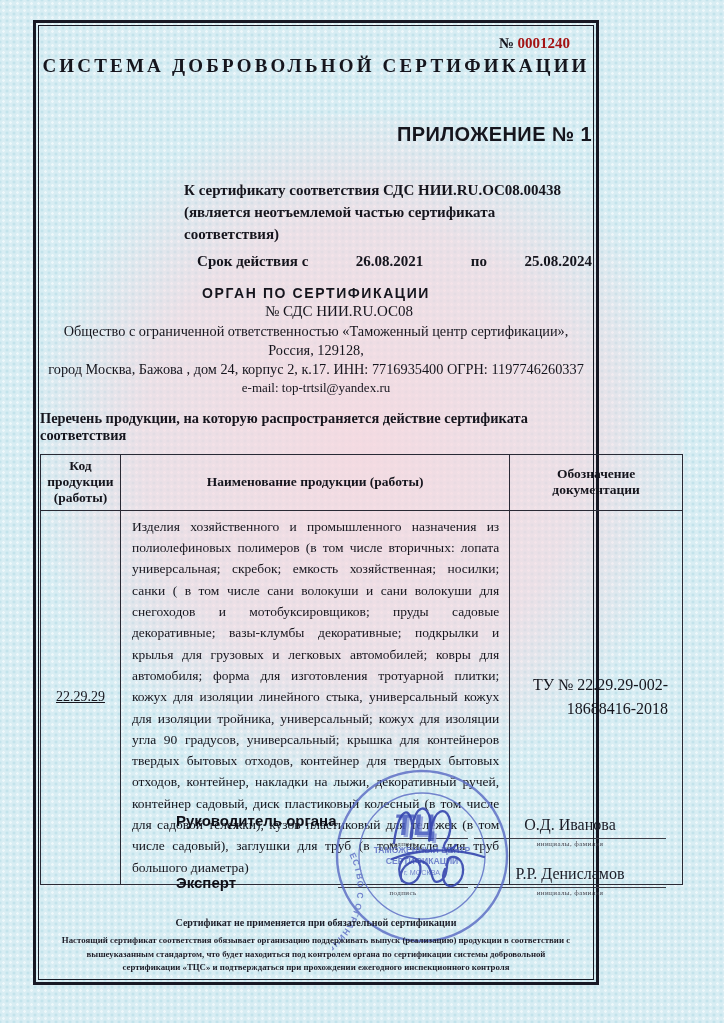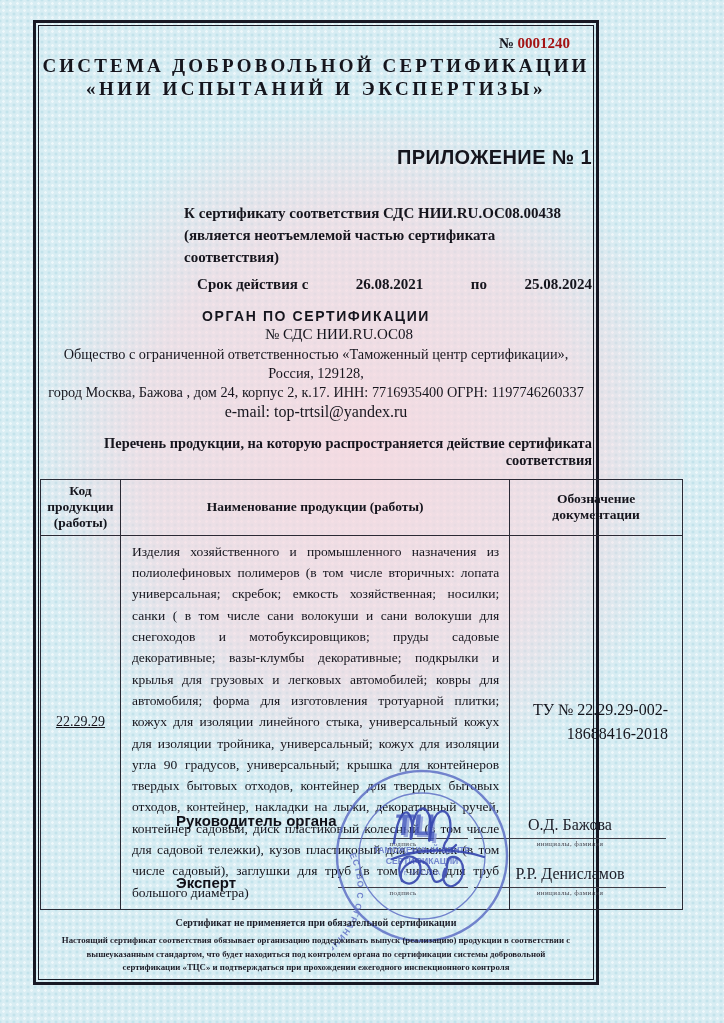--- a/index.html
+++ b/index.html
@@ -48,23 +48,23 @@
   .validity { margin:8px 0 0 144px; font-weight:bold; font-size:15px;text-align:right; }
   .validity .gap40 { display:inline-block; width:40px; }
   .validity .gap30 { display:inline-block; width:30px; }
 
   .org-heading {
     text-align:center; font-family:"Liberation Sans","DejaVu Sans",sans-serif;
     font-weight:bold; font-size:14px; letter-spacing:1.6px; margin-top:15px;
   }
   .org-number { text-align:center; font-size:15px; margin-top:2px;padding-left:46px; }
   .org-addr   { text-align:center; font-size:14.3px; line-height:1.32; margin-top:2px; }
-  .org-email  { text-align:center; font-size:16px; margin-top:1px; }
+  .org-email  { text-align:center; font-size:13px; margin-top:1px; }
 
-  .products-heading { text-align:right; font-weight:bold; font-size:14.4px; margin-top:14px; }
+  .products-heading { text-align:left; font-weight:bold; font-size:14.4px; margin-top:14px; }
 
   table.products {
     width:643px; margin:10px auto 0; border-collapse:collapse;
     border:1.6px solid #2a2a35;
   }
   table.products th, table.products td { border:1px solid #2a2a35; vertical-align:middle; }
   table.products th { font-size:13.5px; font-weight:bold; height:56px; text-align:center; padding:2px 6px; }
   .col-code { width:80px; }
   .col-name { width:390px; }
   .col-doc  { width:173px; }
@@ -95,21 +95,20 @@
 
   <div class="frame">
     <div class="content">
 
       <div class="doc-number">
         <span>№</span>
         <span class="num">0001240</span>
       </div>
 
       <div class="sys-title1">СИСТЕМА ДОБРОВОЛЬНОЙ СЕРТИФИКАЦИИ</div>
-      <div class="sys-title2">«НИИ ИСПЫТАНИЙ И ЭКСПЕРТИЗЫ»</div>
 
       <div class="appendix-title">ПРИЛОЖЕНИЕ № 1</div>
 
       <div class="cert-ref">
         <div>К сертификату соответствия СДС НИИ.RU.ОС08.00438</div>
         <div>(является неотъемлемой частью сертификата соответствия)</div>
       </div>
 
       <div class="validity">
         <span>Срок действия с</span>
@@ -150,21 +149,21 @@
             <td class="cell-name">Изделия хозяйственного и промышленного назначения из полиолефиновых полимеров (в том числе вторичных: лопата универсальная; скребок; емкость хозяйственная; носилки; санки ( в том числе сани волокуши и сани волокуши для снегоходов и мотобуксировщиков; пруды садовые декоративные; вазы-клумбы декоративные; подкрылки и крылья для грузовых и легковых автомобилей; ковры для автомобиля; форма для изготовления тротуарной плитки; кожух для изоляции линейного стыка, универсальный кожух для изоляции тройника, универсальный; кожух для изоляции угла 90 градусов, универсальный; крышка для контейнеров твердых бытовых отходов, контейнер для твердых бытовых отходов, контейнер, накладки на лыжи, декоративный ручей, контейнер садовый, диск пластиковый колесный (в том числе для садовой тележки), кузов пластиковый для тележек (в том числе садовый), заглушки для труб (в том числе для труб большого диаметра)</td>
             <td class="cell-doc">ТУ № 22.29.29-002-18688416-2018</td>
           </tr>
         </tbody>
       </table>
     </div>
 
     <div class="abs sig-label" style="left:140px; top:789px;">Руководитель органа</div>
     <div class="abs sig-line" style="left:302px; top:815px; width:130px;"></div>
     <div class="abs sig-caption" style="left:302px; top:817px; width:130px;">подпись</div>
-    <div class="abs sig-name" style="left:438px; top:793px; width:192px;">О.Д. Бажова</div>
+    <div class="abs sig-name" style="left:438px; top:793px; width:192px;">О.Д. Иванова</div>
     <div class="abs sig-line" style="left:438px; top:815px; width:192px;"></div>
     <div class="abs sig-caption" style="left:438px; top:817px; width:192px;">инициалы, фамилия</div>
 
     <div class="abs sig-label" style="left:140px; top:851px;">Эксперт</div>
     <div class="abs sig-line" style="left:302px; top:864px; width:130px;"></div>
     <div class="abs sig-caption" style="left:302px; top:866px; width:130px;">подпись</div>
     <div class="abs sig-name" style="left:438px; top:842px; width:192px;">Р.Р.  Денисламов</div>
     <div class="abs sig-line" style="left:438px; top:864px; width:192px;"></div>
     <div class="abs sig-caption" style="left:438px; top:866px; width:192px;">инициалы, фамилия</div>
 

